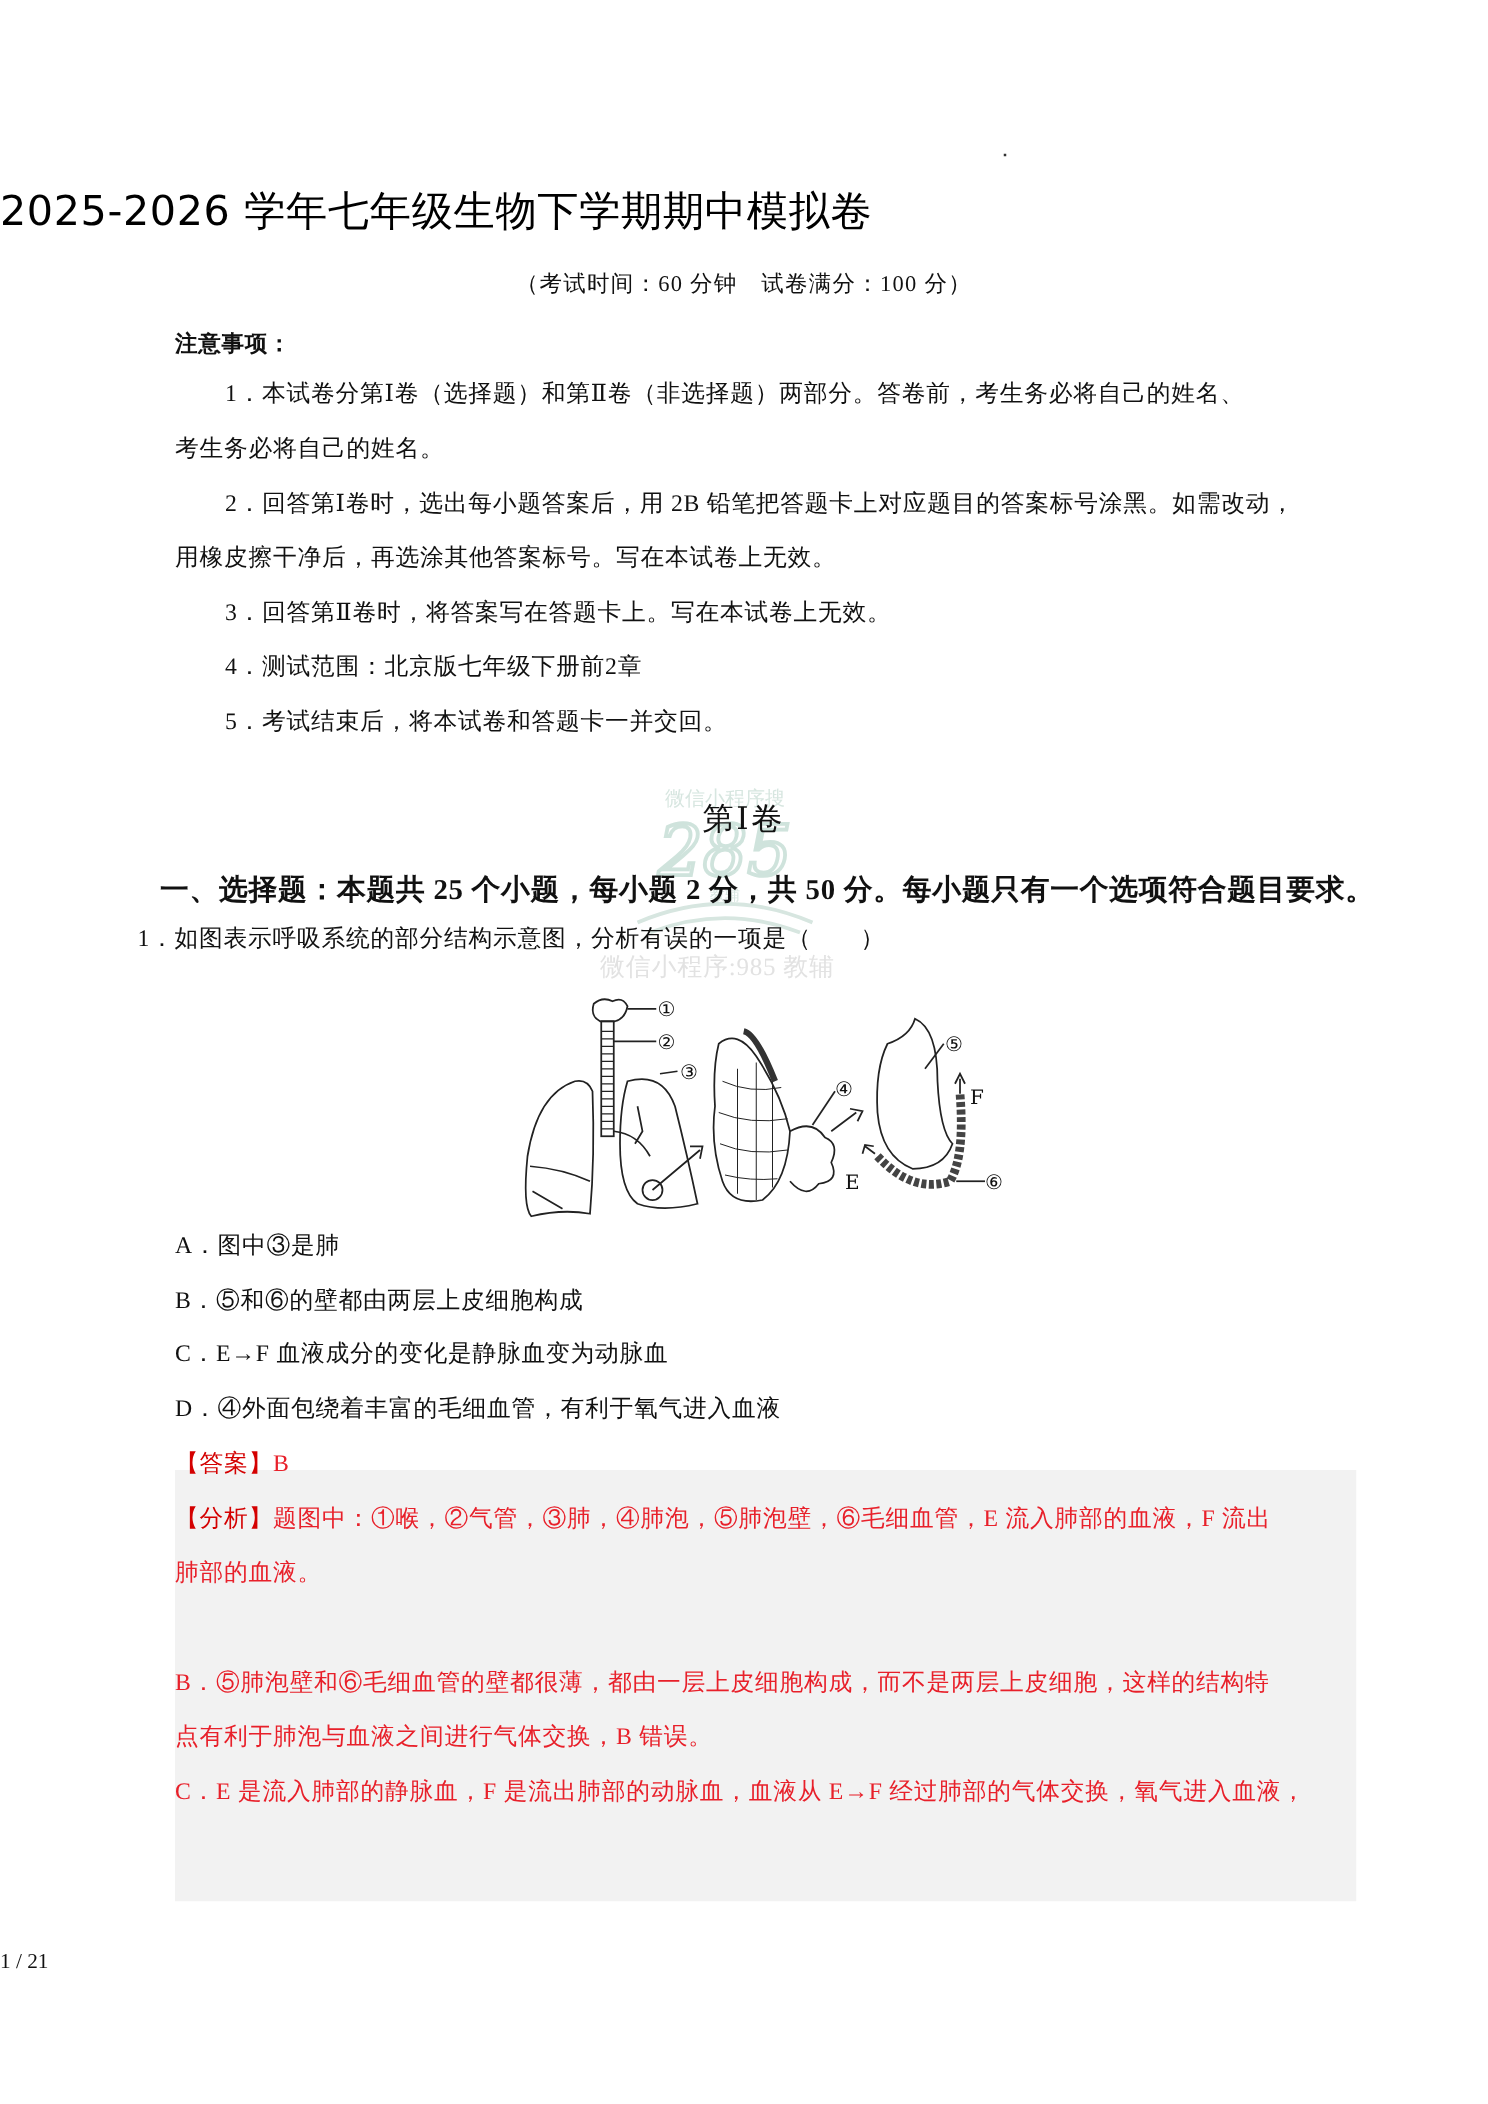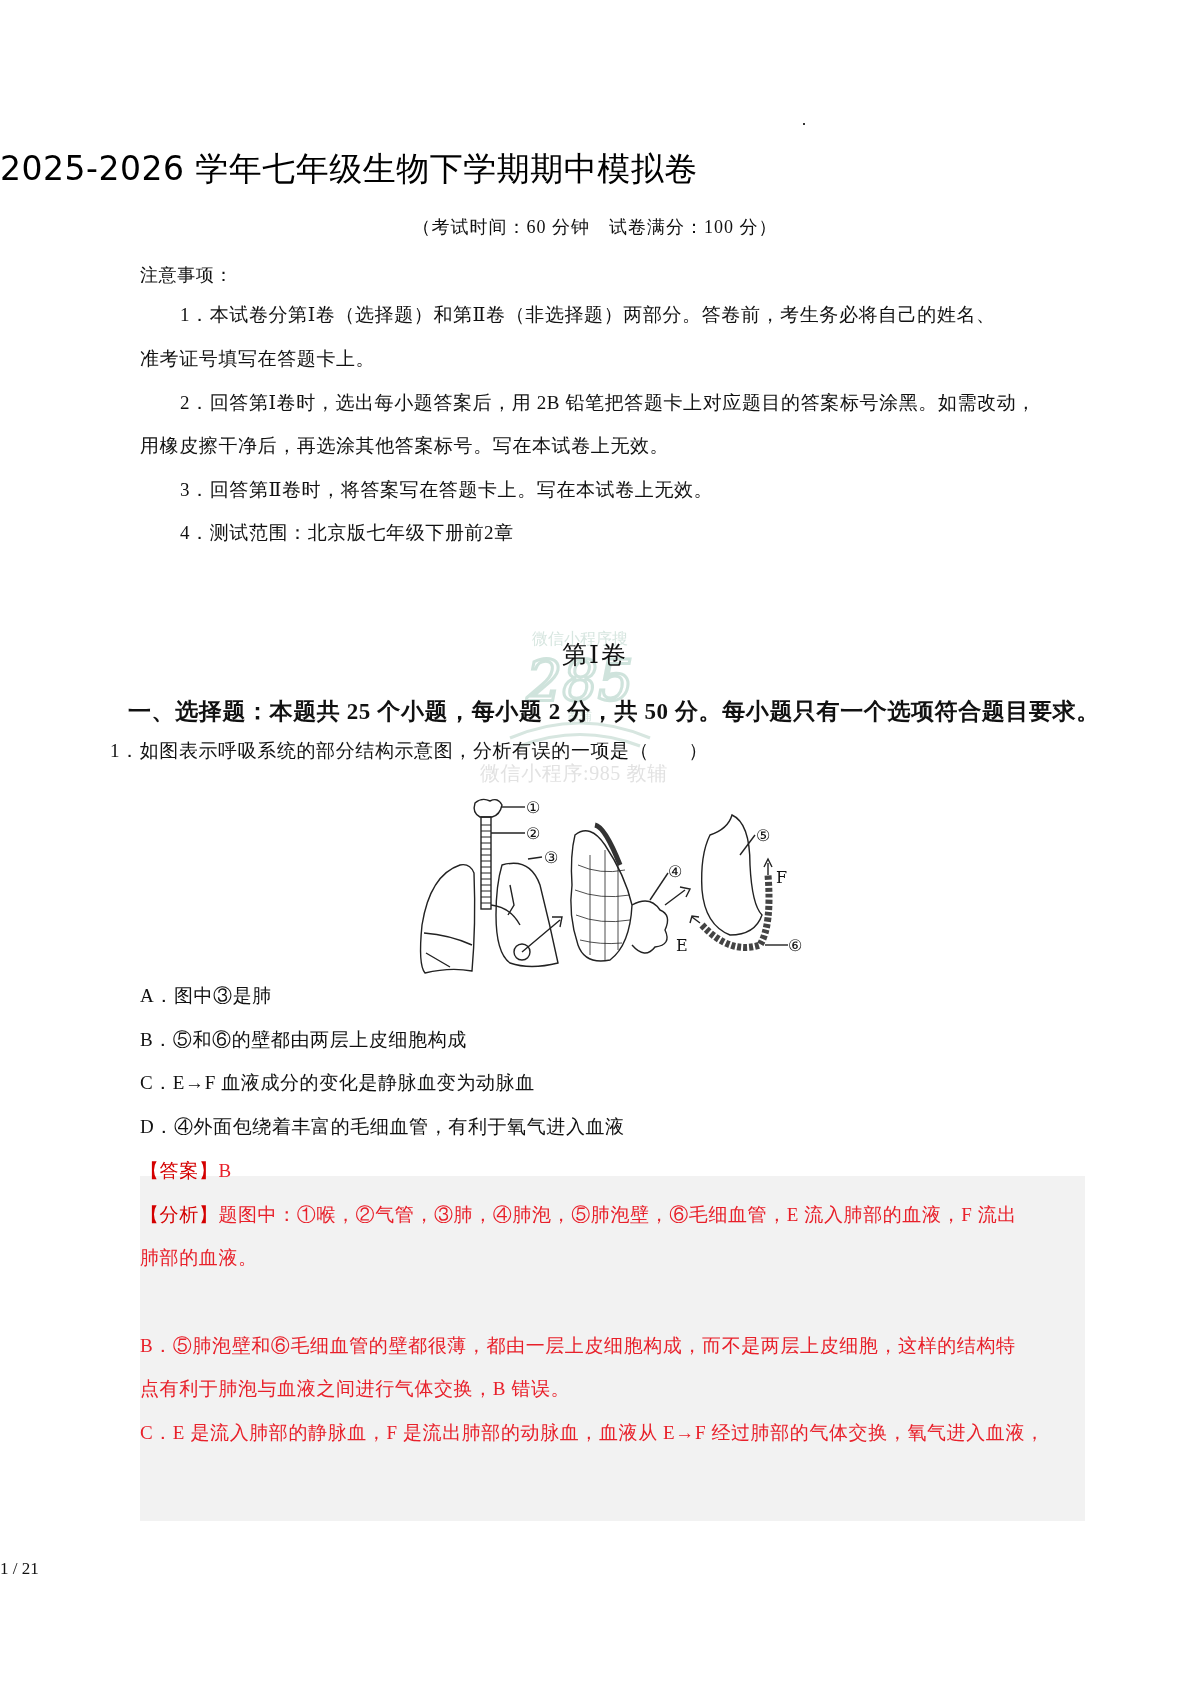--- a/index.html
+++ b/index.html
@@ -4,21 +4,21 @@
 <style>
   html, body { margin: 0; padding: 0; background: #ffffff; }
   body { width: 1190px; height: 1683px; position: relative; overflow: hidden;
          font-family: "Liberation Serif", "DejaVu Serif", serif; color: #111; }
   .page { position: absolute; left: 0; top: 0; width: 1190px; height: 1683px; }
   .dot { position: absolute; left: 803px; top: 123px; width: 2px; height: 2px; background: #333; }
   .title { position: absolute; left: 0; width: 1190px; top: 147px; text-align: left;
            font-family: "DejaVu Sans", "Liberation Sans", sans-serif; font-size: 33px; letter-spacing: 0.5px; color: #000; }
   .subtitle { position: absolute; left: 0; width: 1190px; top: 215px; text-align: center; font-size: 18px; letter-spacing: 1px; }
   .line { position: absolute; font-size: 19px; white-space: nowrap; letter-spacing: 0.6px; }
-  .bold { font-weight: normal; }
+  .bold { font-weight: bold; }
   .notes-head { left: 140px; top: 263px; font-size: 18px; }
   .indent { left: 180px; }
   .left { left: 140px; }
   .section-title { position: absolute; left: 0; width: 1190px; top: 638px; text-align: center; font-size: 25px; font-weight: normal; letter-spacing: 2px; }
   .section-desc { left: 128px; top: 696px; font-size: 23px; font-weight: bold; }
   .watermark { position: absolute; left: 480px; top: 628px; width: 200px; height: 150px; pointer-events: none; }
   .answer-box { position: absolute; left: 140px; top: 1176px; width: 945px; height: 345px; background: #f2f2f2; }
   .red { color: #e8202a; }
   .dark-red { color: #d40000; }
   .figure { position: absolute; left: 410px; top: 795px; width: 430px; height: 185px; }
@@ -29,25 +29,26 @@
 
 <div class="page">
 
   <div class="dot"></div>
 
   <div class="title">2025-2026 学年七年级生物下学期期中模拟卷</div>
   <div class="subtitle">（考试时间：60 分钟　试卷满分：100 分）</div>
 
   <div class="line bold notes-head">注意事项：</div>
   <div class="line indent" style="top:302px">1．本试卷分第Ⅰ卷（选择题）和第Ⅱ卷（非选择题）两部分。答卷前，考生务必将自己的姓名、</div>
-  <div class="line left" style="top:346px">准考证号填写在答题卡上。</div>
+  <div class="line left" style="top:346px">考生务必将自己的姓名。</div>
   <div class="line indent" style="top:390px">2．回答第Ⅰ卷时，选出每小题答案后，用 2B 铅笔把答题卡上对应题目的答案标号涂黑。如需改动，</div>
   <div class="line left" style="top:433px">用橡皮擦干净后，再选涂其他答案标号。写在本试卷上无效。</div>
   <div class="line indent" style="top:477px">3．回答第Ⅱ卷时，将答案写在答题卡上。写在本试卷上无效。</div>
   <div class="line indent" style="top:520px">4．测试范围：北京版七年级下册前2章</div>
+  <div class="line indent" style="top:564px">5．考试结束后，将本试卷和答题卡一并交回。</div>
 
   <svg class="watermark" viewBox="0 0 200 150">
     <text x="100" y="16" text-anchor="middle" font-size="16" fill="#d7e6e0" font-family="DejaVu Sans, sans-serif">微信小程序搜</text>
     <text x="100" y="72" text-anchor="middle" font-size="56" font-style="italic" fill="none" stroke="#cfe3dc" stroke-width="3" font-family="DejaVu Serif, serif">285</text>
     <text x="100" y="92" text-anchor="middle" font-size="12" fill="#d7e6e0" font-family="DejaVu Sans, sans-serif">教辅</text>
     <path d="M30 110 Q100 80 170 110 M40 118 Q100 95 160 118" fill="none" stroke="#d7e6e0" stroke-width="3"></path>
   </svg>
 
   <div class="section-title">第Ⅰ卷</div>
   <div class="line section-desc">一、选择题：本题共 25 个小题，每小题 2 分，共 50 分。每小题只有一个选项符合题目要求。</div>

